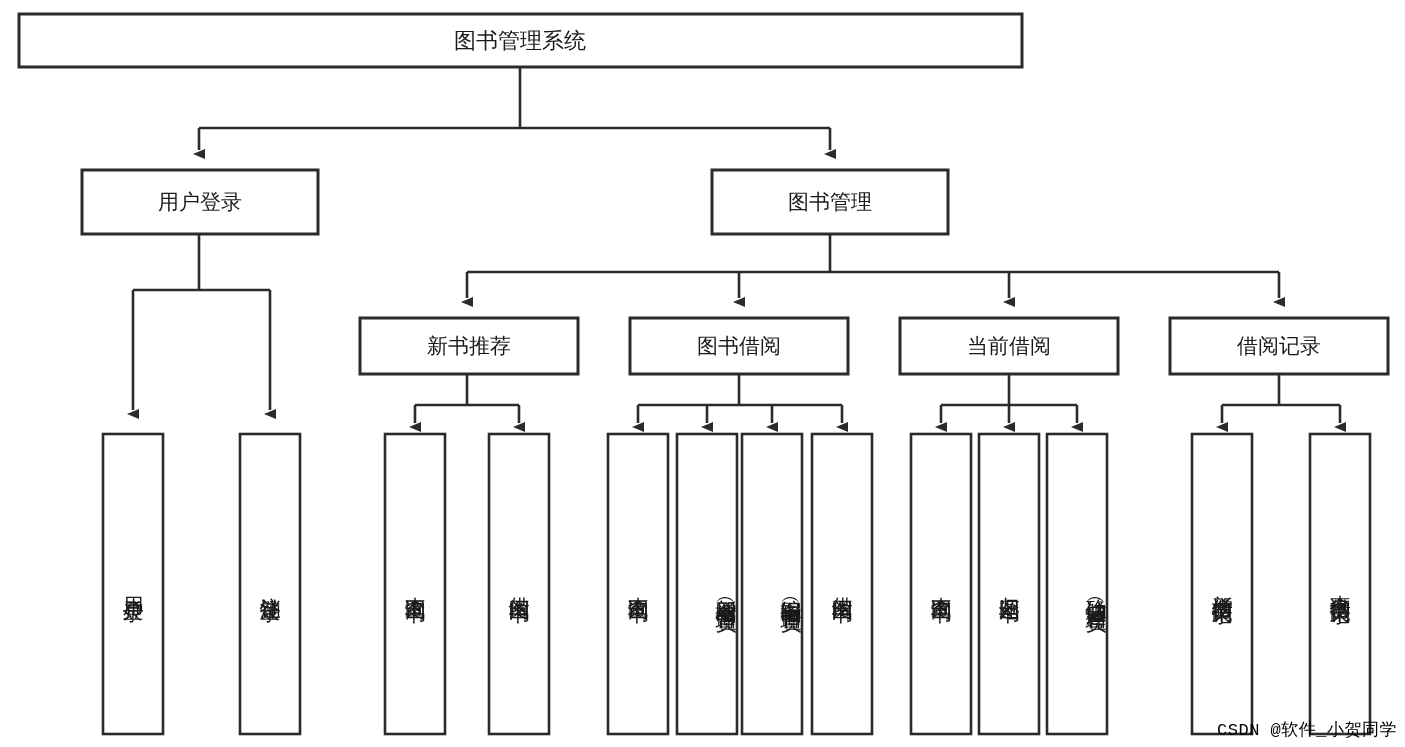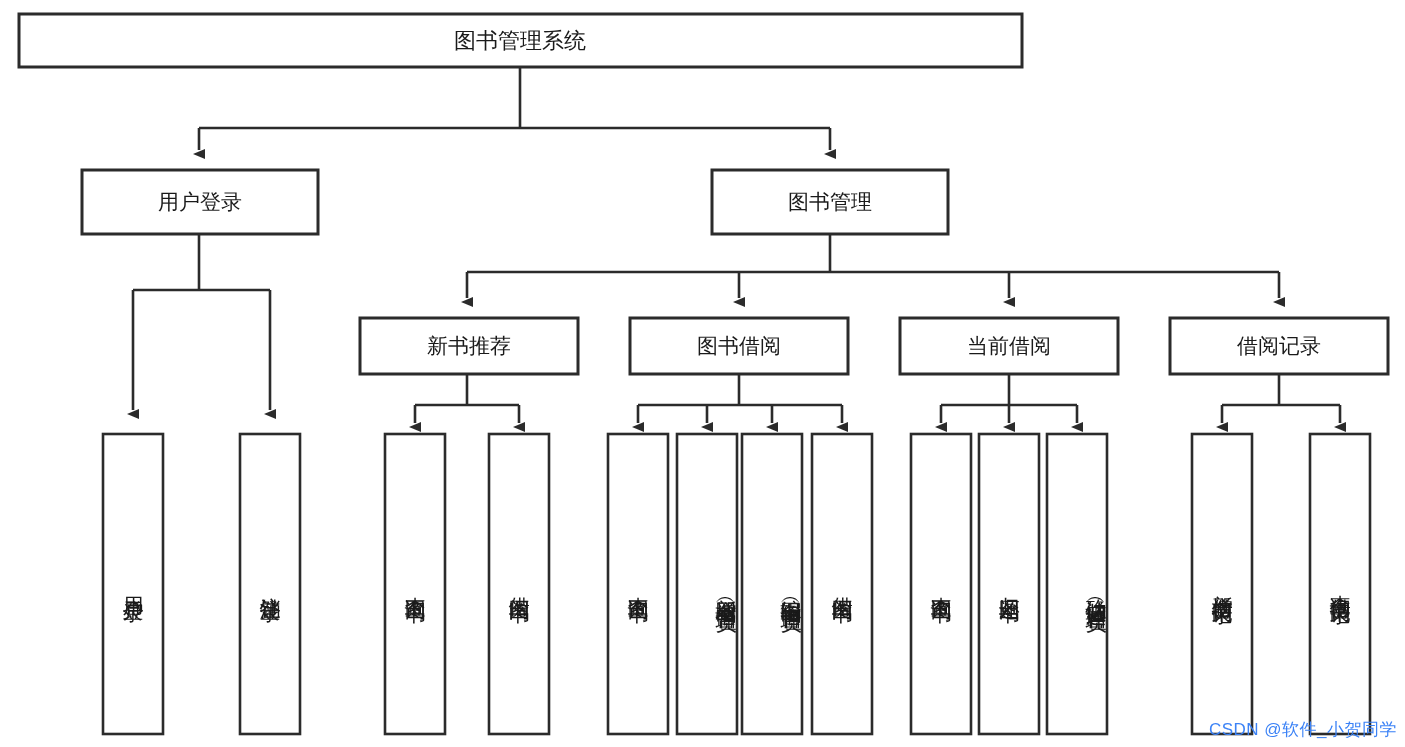--- a/index.html
+++ b/index.html
@@ -74,23 +74,23 @@
     display: flex;
     align-items: center;
     justify-content: center;
     white-space: nowrap;
     user-select: none;
   }
   .watermark {
     position: absolute;
     right: 8px;
     bottom: 6px;
-    font-family: Liberation Sans, sans-serif;
+    font-family: Liberation Mono, monospace;
     font-size: 17px;
-    color: #3b82f6;
+    color: #000000;
     letter-spacing: 0.5px;
     white-space: nowrap;
     pointer-events: none;
   }
 </style>
 </head>
 <body>
 
 <div id="chart-root">
 

